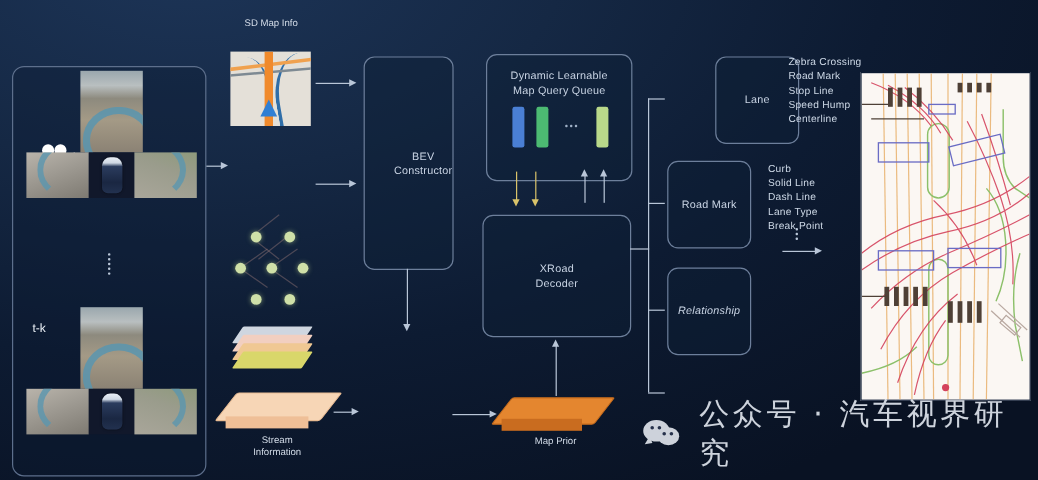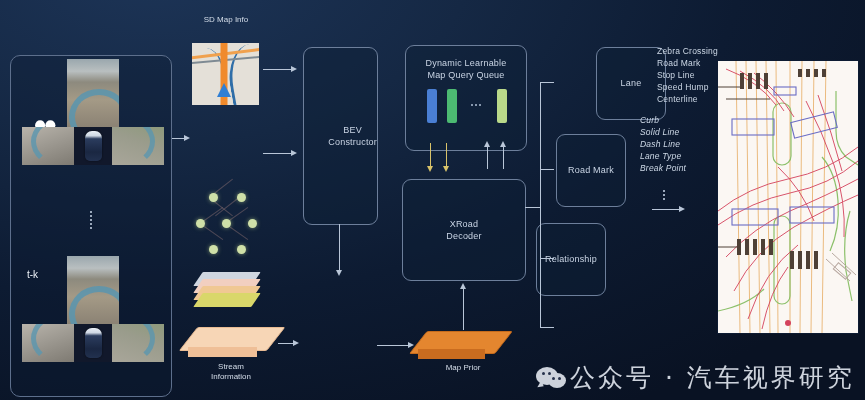--- a/index.html
+++ b/index.html
@@ -89,21 +89,21 @@
   
   .slab3d{position:absolute;}
   .slab3d .top{position:absolute;left:0;top:0;width:100%;height:74%;transform:skewX(-38deg);border-radius:2px;}
   .slab3d .side{position:absolute;left:0;bottom:0;width:80%;height:34%;}
 
   
   #hdmap{position:absolute;left:717px;top:60px;width:140px;height:272px;background:#fbf7f3;overflow:hidden;border:1px solid #0d1b32;}
   #hdmap svg{display:block;}
 
   
-  #wm{position:absolute;left:536px;bottom:6px;display:flex;align-items:center;gap:0;opacity:.88;}
+  #wm{position:absolute;left:536px;bottom:6px;display:flex;align-items:center;gap:13px;opacity:.88;}
   #wm .logo{width:34px;height:26px;position:relative;}
   #wm .b1,#wm .b2{position:absolute;border-radius:50%;background:#e8edf4;}
   #wm .b1{left:0;top:2px;width:22px;height:18px;}
   #wm .b2{left:12px;top:8px;width:18px;height:15px;}
   #wm .b1:after,#wm .b1:before,#wm .b2:after,#wm .b2:before{content:"";position:absolute;width:3px;height:3px;border-radius:50%;background:#2a3550;}
   #wm .b1:before{left:6px;top:5px;} #wm .b1:after{left:12px;top:5px;}
   #wm .b2:before{left:4px;top:4px;} #wm .b2:after{left:10px;top:4px;}
   #wm .tail1{position:absolute;left:3px;top:16px;width:0;height:0;border-left:5px solid #e8edf4;border-top:4px solid transparent;border-bottom:4px solid transparent;transform:rotate(30deg);}
   #wm .txt{color:#e9eef6;font-size:25px;letter-spacing:3px;font-family:"DejaVu Sans",sans-serif;}
   #hd-cap{position:absolute;left:717px;top:333px;width:140px;text-align:center;color:#dbe3ee;font-size:9px;line-height:1.25;white-space:pre-line;}
@@ -234,30 +234,30 @@
     <div class="side" style="background:#c96c1f;"></div>
   </div>
   <div class="cap-under" style="left:418px;top:363px;width:90px;">Map Prior</div>
 
   <div class="box" style="left:556px;top:47px;width:68px;height:71px;margin-left:40px;">
     <span class="cap">Lane</span>
   </div>
   <div class="box" style="left:556px;top:134px;width:68px;height:71px;">
     <span class="cap">Road Mark</span>
   </div>
-  <div class="box" style="left:536px;top:223px;width:68px;height:71px;">
+  <div class="box" style="left:556px;top:223px;width:68px;height:71px;font-style:italic;">
     <span class="cap">Relationship</span>
   </div>
 
   <div class="lbl" style="left:657px;top:45px;">Zebra Crossing
 Road Mark
 Stop Line
 Speed Hump
 Centerline</div>
-  <div class="lbl" style="left:640px;top:114px;font-style:italic;">Curb
+  <div class="lbl" style="left:640px;top:134px;">Curb
 Solid Line
 Dash Line
 Lane Type
 Break Point</div>
   <div class="dots-v" style="left:663px;top:190px;">
       <i></i>
       <i></i>
       <i></i>
     </div>
 

